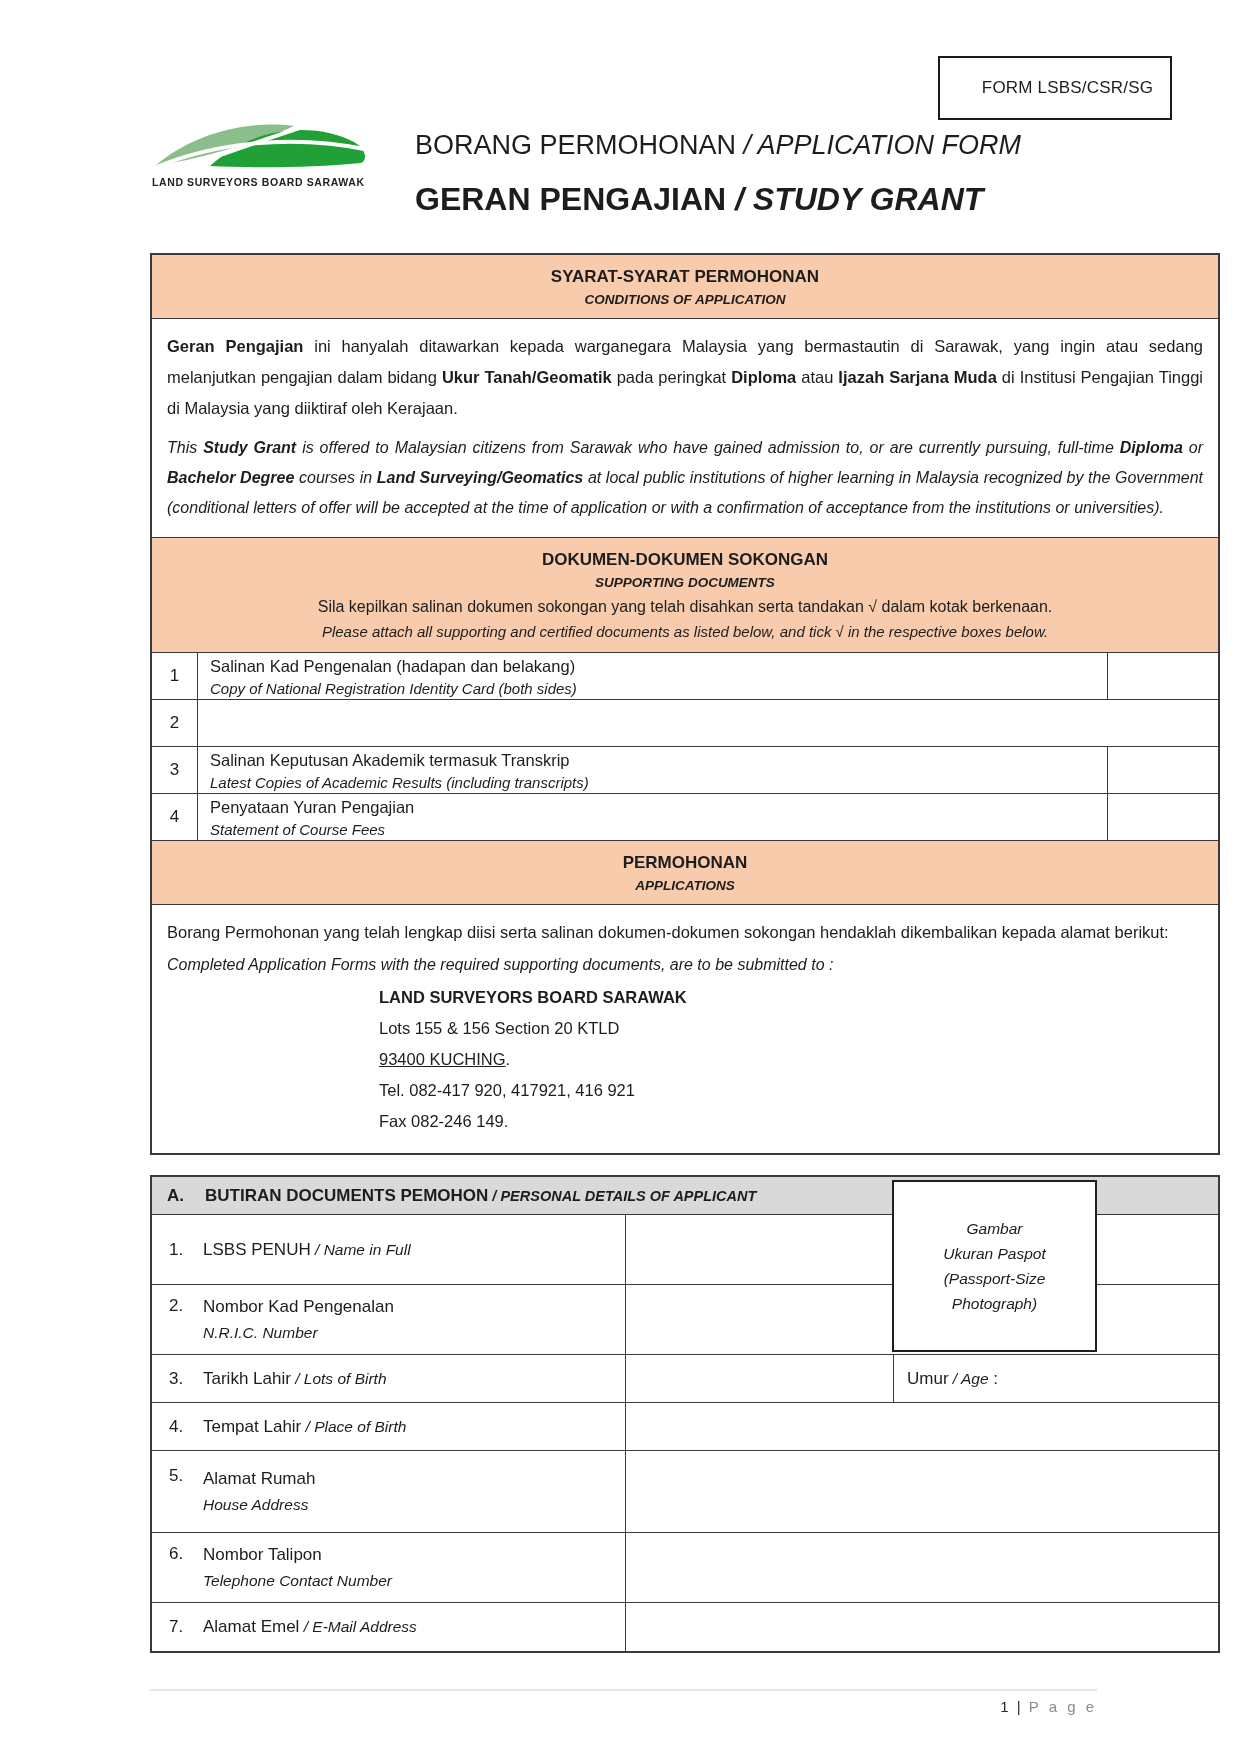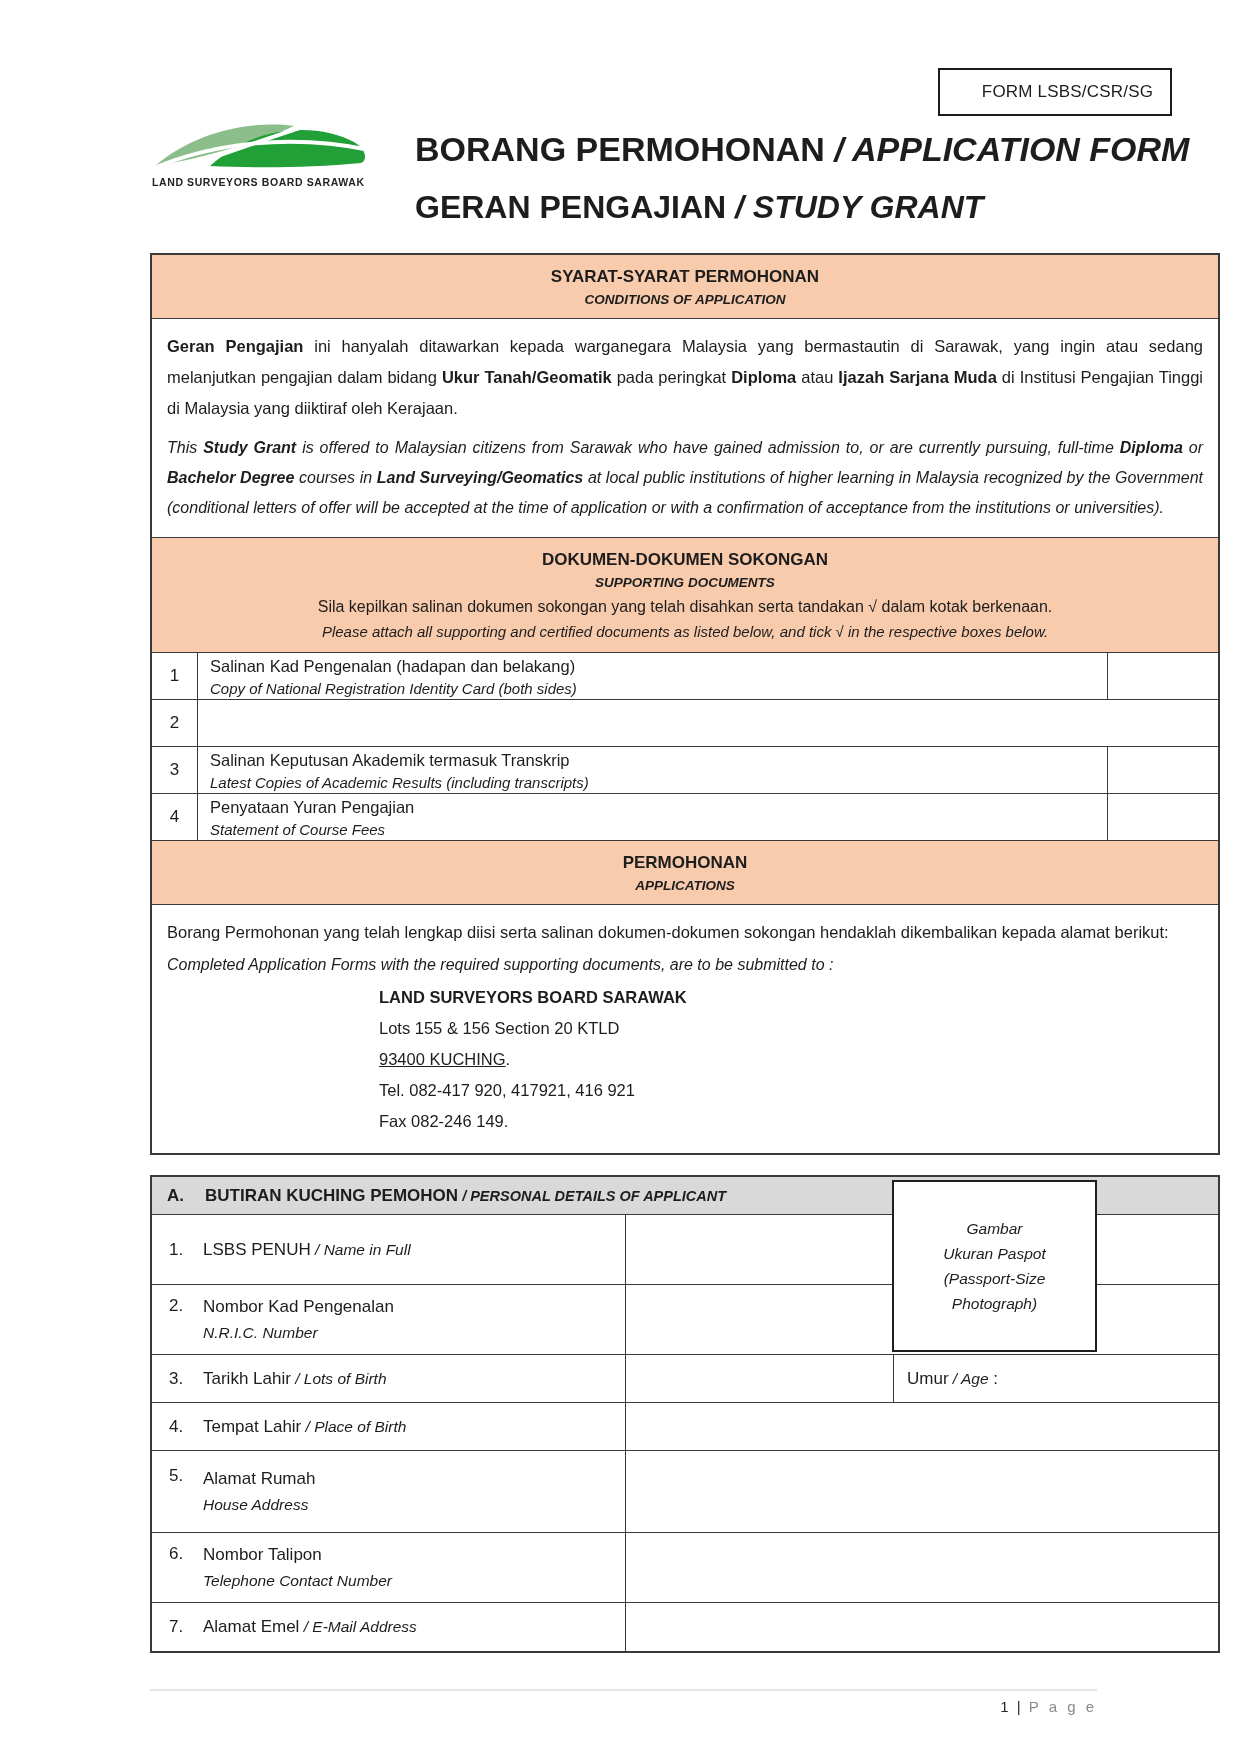--- a/index.html
+++ b/index.html
@@ -15,32 +15,32 @@
   .page{
     position:relative;
     width:1241px;height:1754px;
     background:#ffffff;
     font-family:"Liberation Sans", sans-serif;
     color:var(--ink);
     overflow:hidden;
   }
   
   .form-code-box{
-    position:absolute;left:938px;top:68px;width:234px;height:48px;
+    position:absolute;left:938px;top:56px;width:234px;height:64px;
     border:2px solid #1b1b1b;
     display:flex;align-items:center;justify-content:center;
     font-size:17px;letter-spacing:.2px;padding-left:25px;
   }
   
   .logo{position:absolute;left:152px;top:116px;width:218px;}
   .logo svg{display:block;width:218px;height:58px;}
   .logo-caption{font-size:10.5px;font-weight:bold;letter-spacing:.6px;color:#232323;margin-top:2px;white-space:nowrap;}
   
   .titles{position:absolute;left:415px;top:130px;white-space:nowrap;}
-  .title-l1{font-size:34px;font-weight:bold;}
+  .title-l1{font-size:27px;font-weight:normal;}
   .title-l2{font-size:32px;font-weight:bold;margin-top:20px;}
   .t-italic{font-style:italic;}
   
   .tbl{position:absolute;left:150px;width:1070px;border:2px solid var(--line);}
   .tbl1{top:253px;}
   .peach{background:var(--section-header-bg);text-align:center;border-bottom:1.8px solid var(--line);}
   .peach .h-my{font-size:17px;font-weight:bold;line-height:26px;}
   .peach .h-en{font-size:13.5px;font-weight:bold;font-style:italic;line-height:20px;}
   .peach .h-inst-my{font-size:16px;line-height:27px;}
   .peach .h-inst-en{font-size:15px;font-style:italic;line-height:24px;}
@@ -196,21 +196,21 @@
         <div>Tel. 082-417 920, 417921, 416 921</div>
         <div>Fax 082-246 149.</div>
       </div>
     </div>
   </div>
 
   <div class="tbl tbl2">
 
     <div class="sec-head">
       <span class="sec-letter">A.</span>
-      <span class="sec-title"><span>BUTIRAN KUCHING PEMOHON</span><span class="sec-title-en"> / </span><span class="sec-title-en">PERSONAL DETAILS OF APPLICANT</span></span>
+      <span class="sec-title"><span>BUTIRAN DOCUMENTS PEMOHON</span><span class="sec-title-en"> / </span><span class="sec-title-en">PERSONAL DETAILS OF APPLICANT</span></span>
     </div>
 
     <div class="frow h70">
       <div class="lbl">
         <span class="fnum">1.</span>
         <span class="flbl"><span>LSBS PENUH</span><span class="fen"> / </span><span class="fen">Name in Full</span></span>
       </div>
       <div class="val"></div>
     </div>
 

